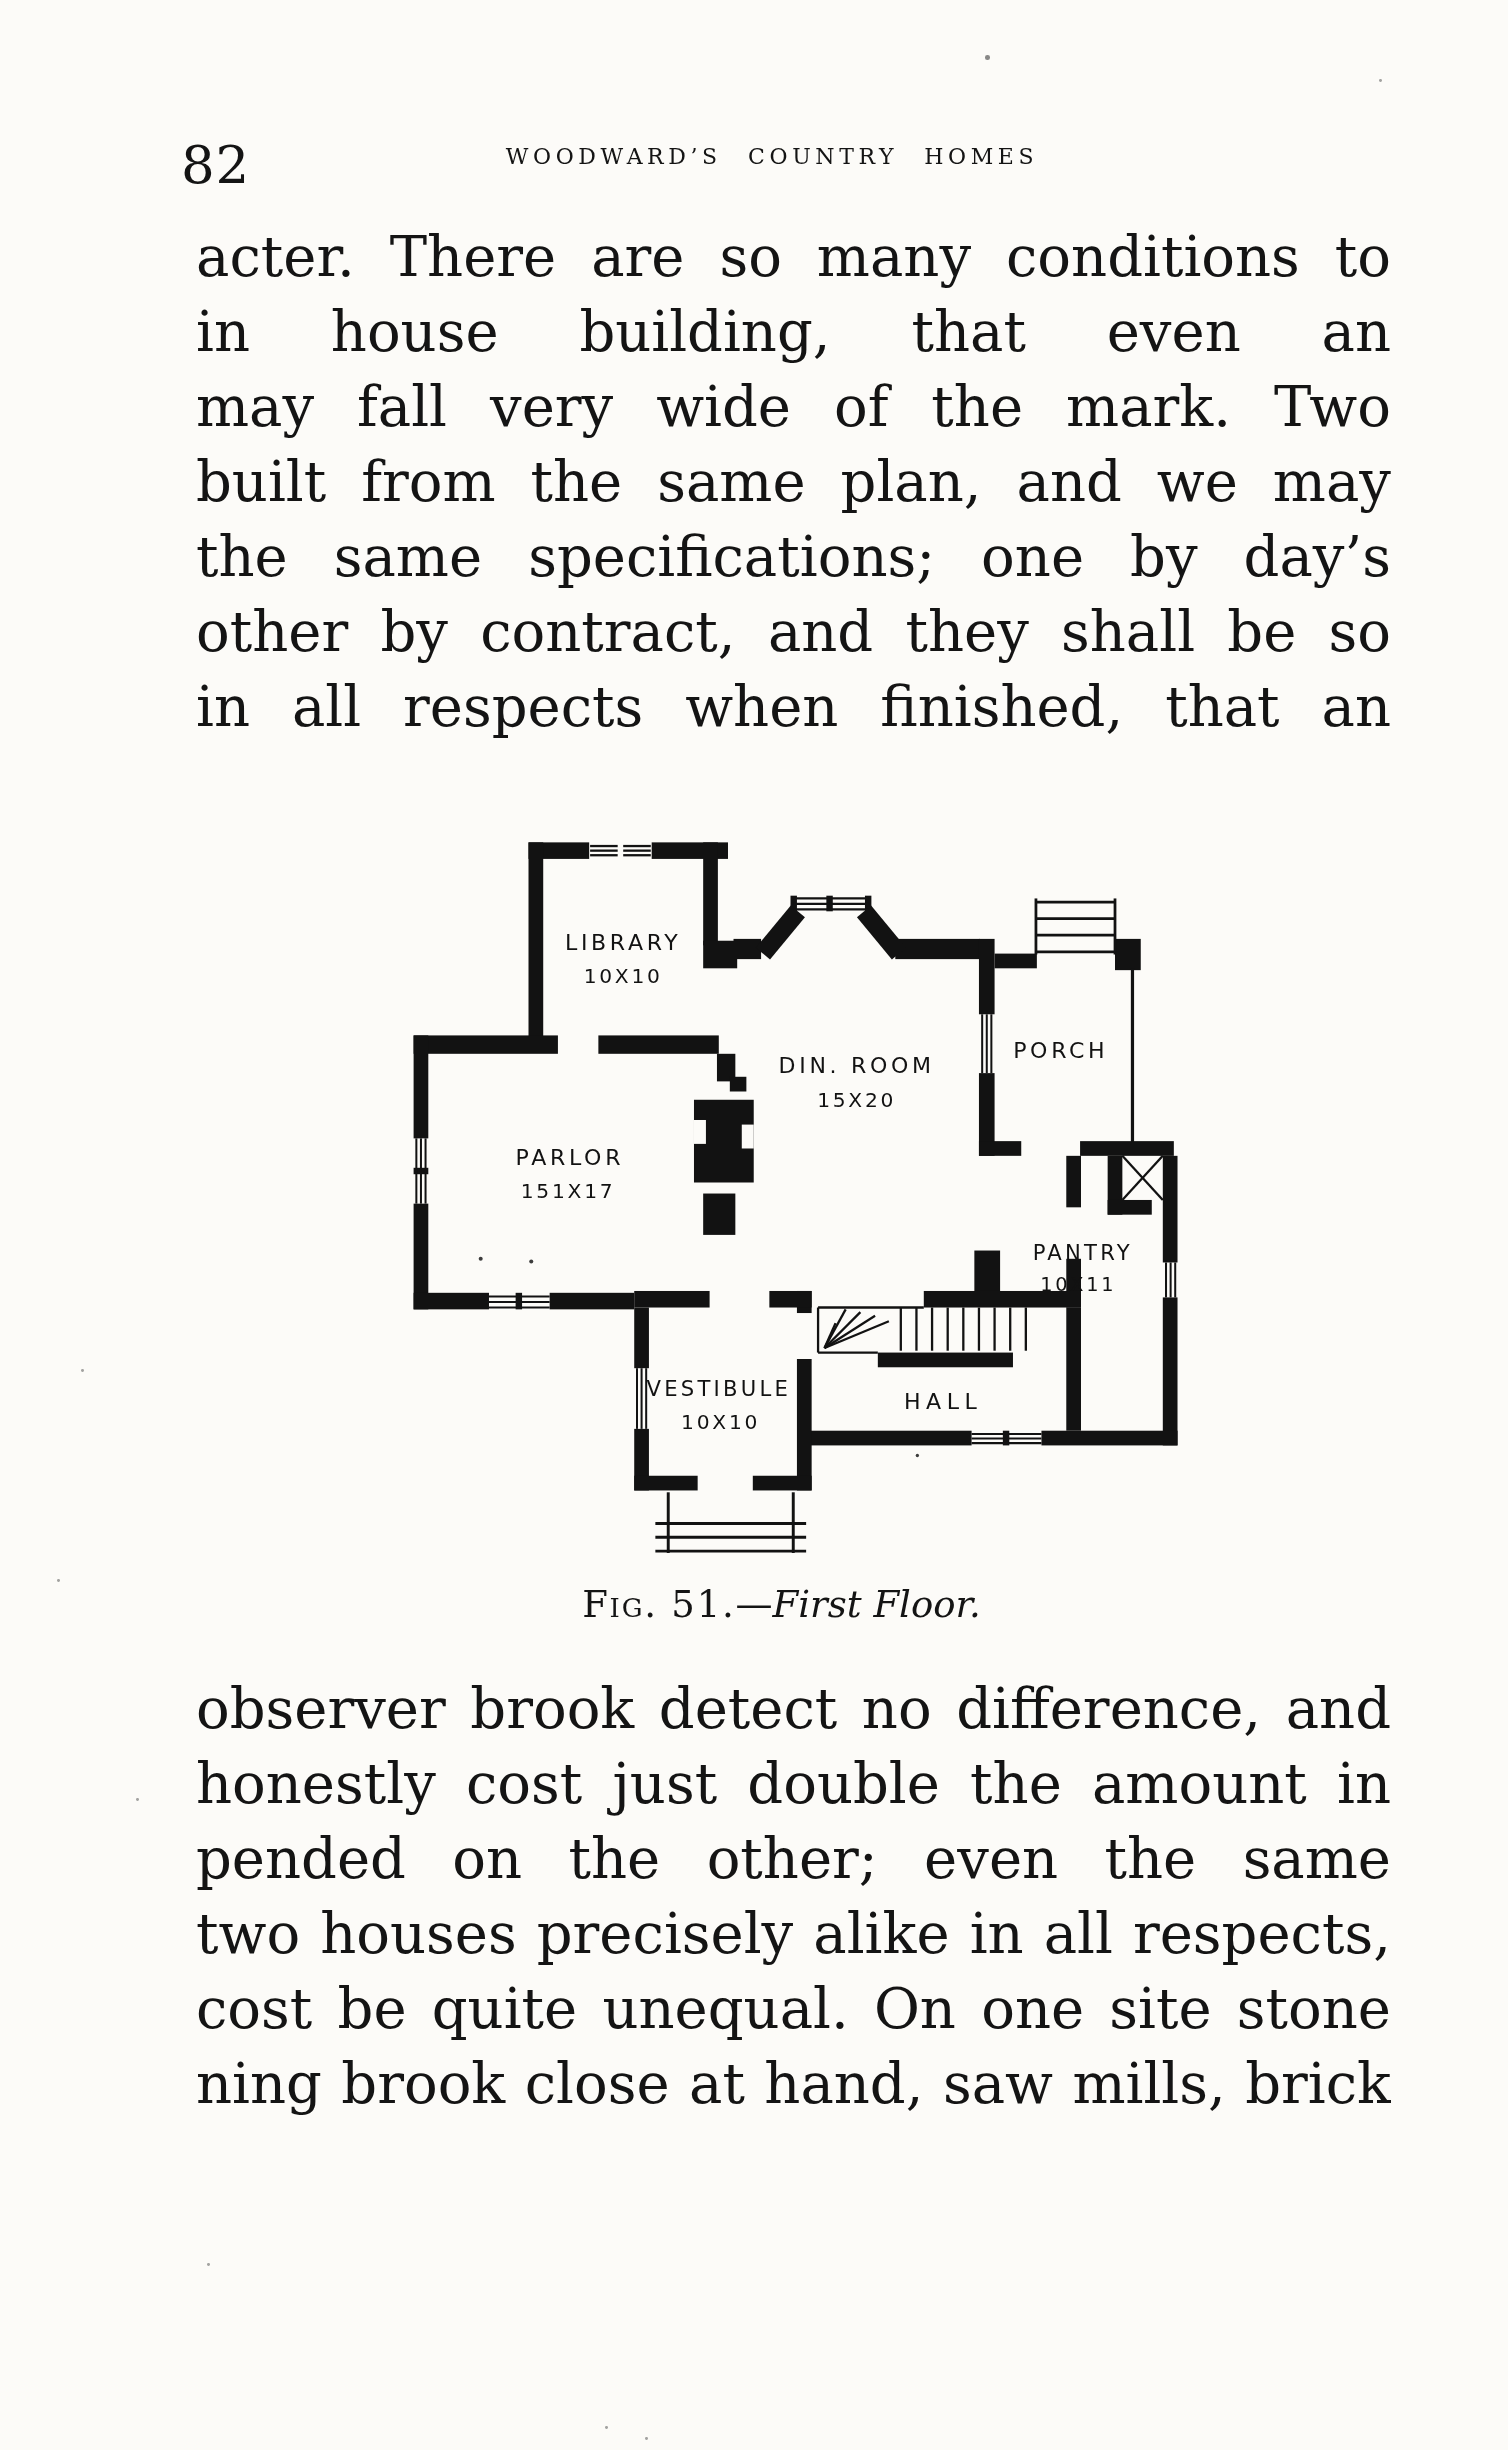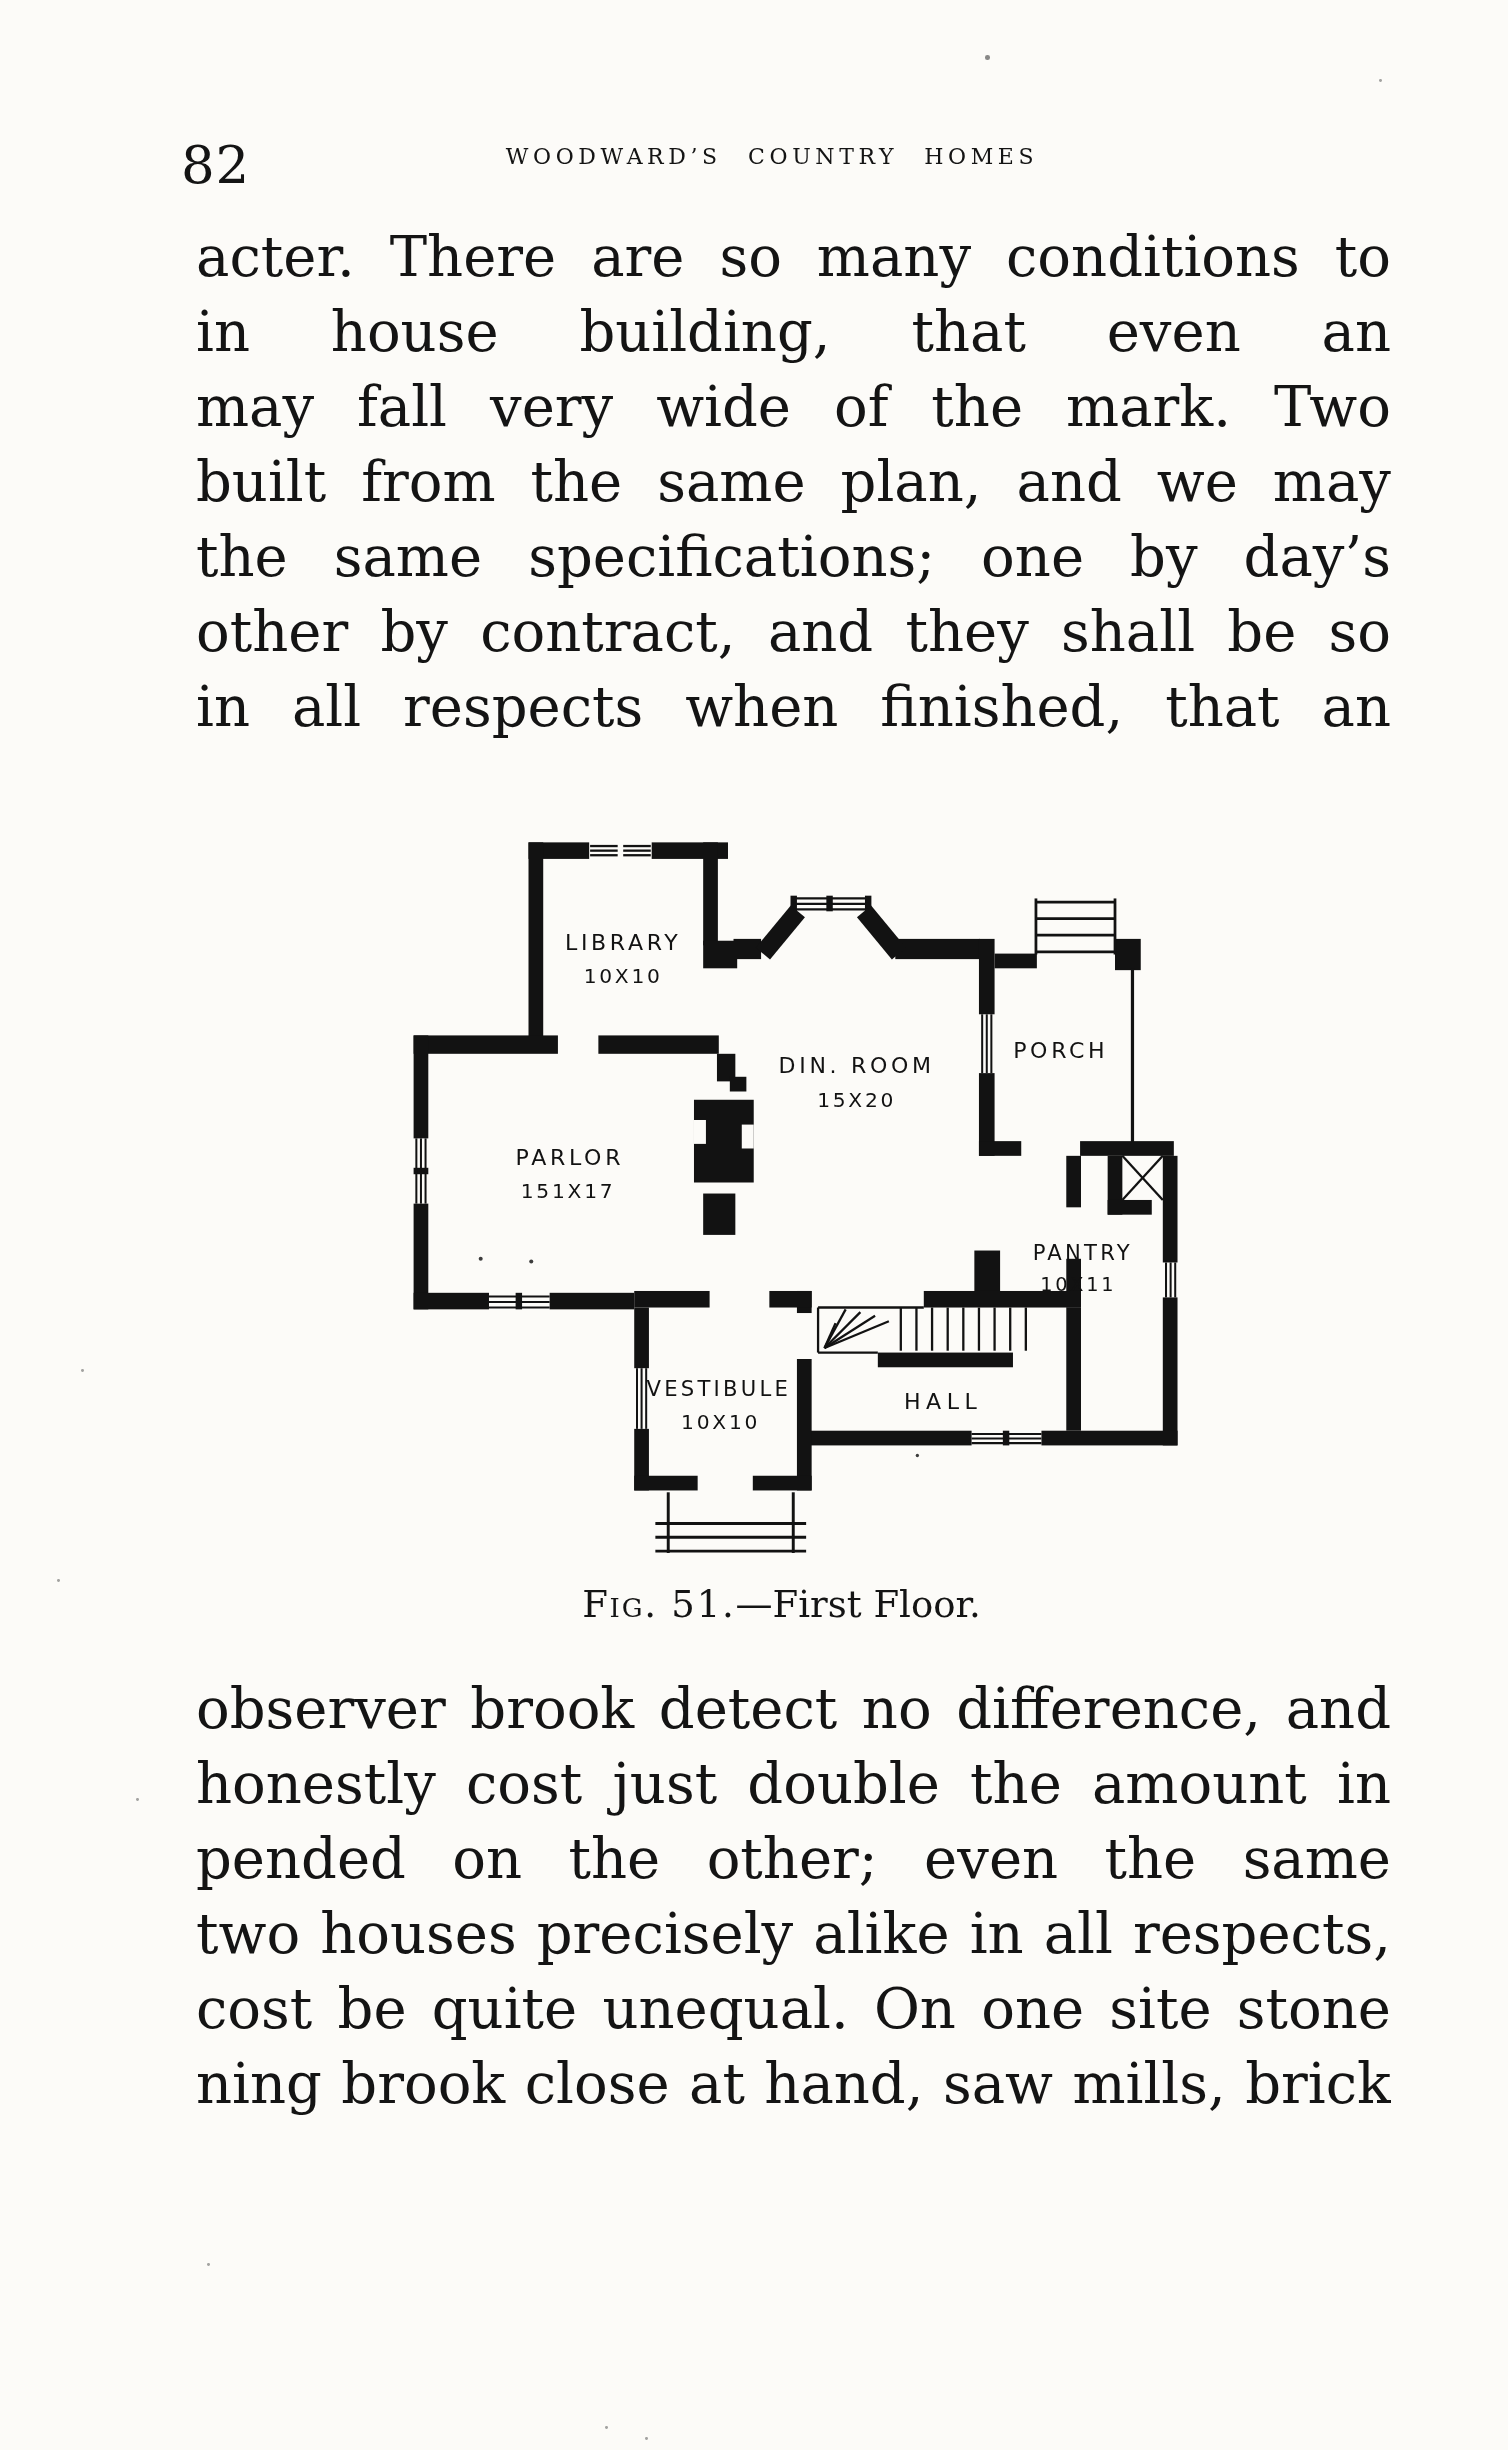--- a/index.html
+++ b/index.html
@@ -28,21 +28,21 @@
   }
   .figure-wrap{
     position:absolute;left:386px;top:801px;width:809px;height:763px;
   }
   .caption{
     position:absolute;left:184px;top:1583px;width:1195px;
     text-align:center;font-size:37px;
   }
   .caption-label{font-variant:small-caps;letter-spacing:1.8px;}
   .caption-dash{letter-spacing:0;}
-  .caption-title{}
+  .caption-title{font-style:italic;}
   .plan-label{
     font-family:"DejaVu Sans","Liberation Sans",sans-serif;
     fill:#121212;
   }
   .speck{
     position:absolute;width:4.6px;height:4.6px;border-radius:50%;
     background:#4a4a4a;opacity:.65;
   }
   .speck.small{width:2.8px;height:2.8px;opacity:.5;}
 </style>

